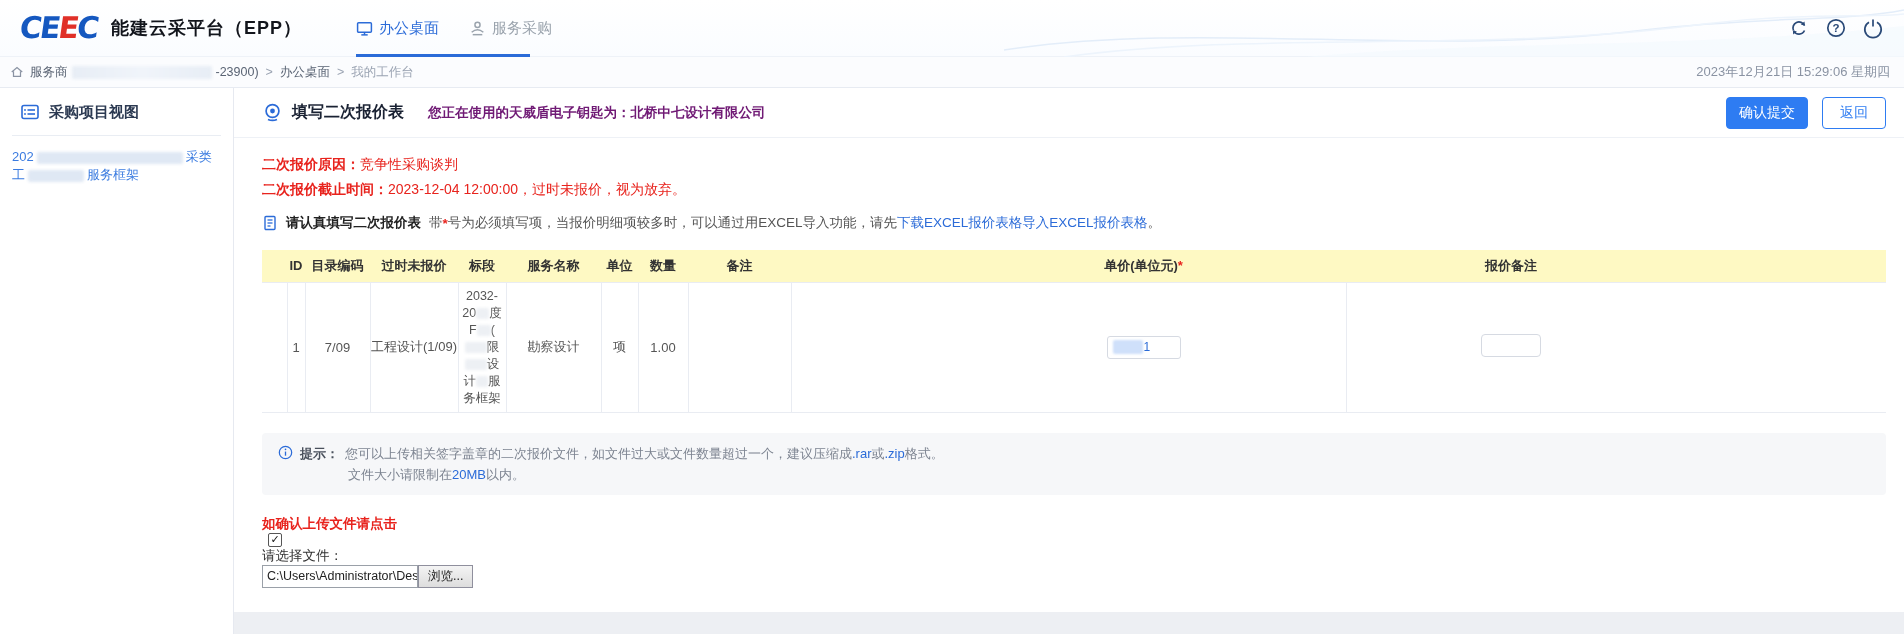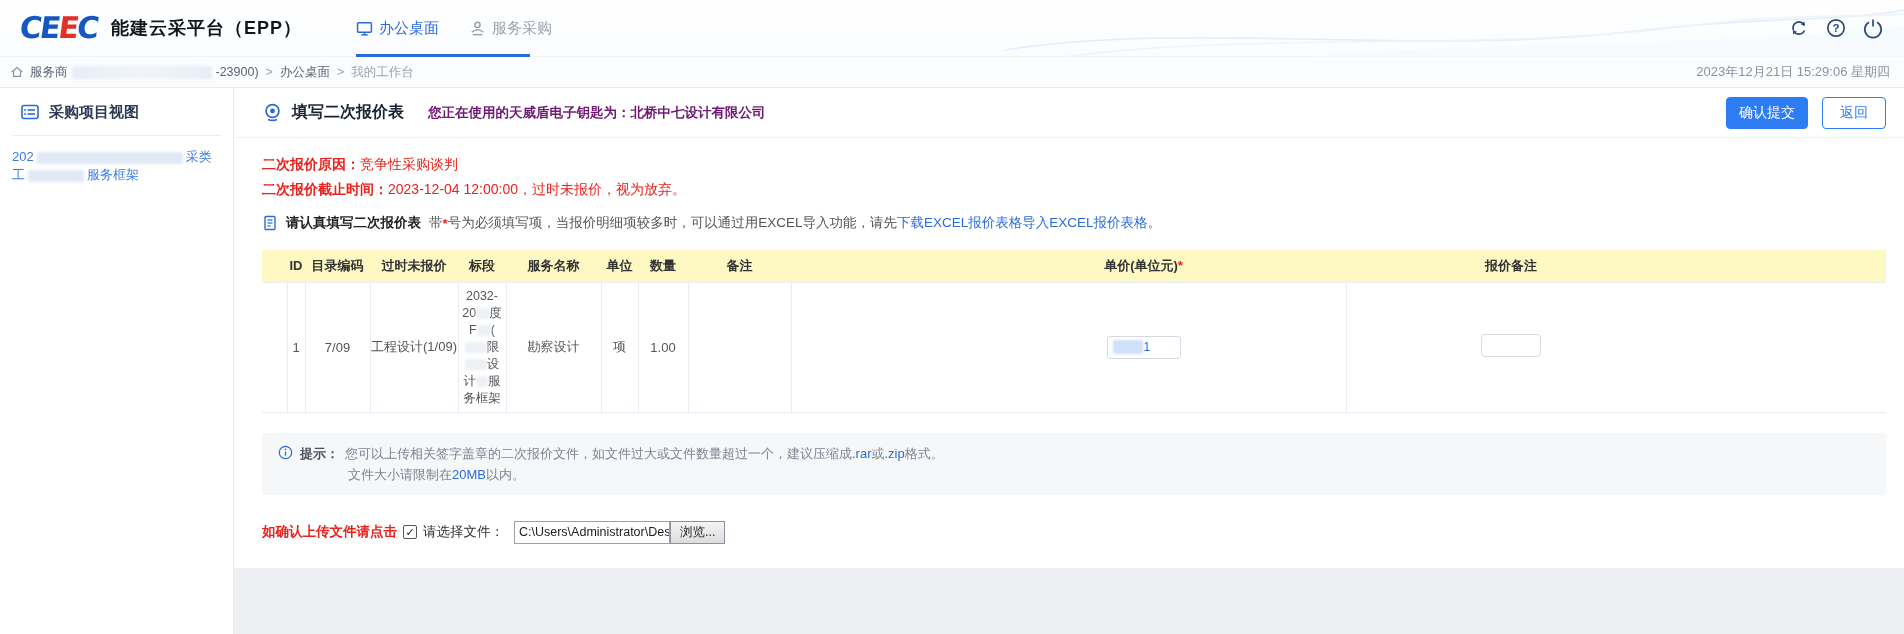--- a/index.html
+++ b/index.html
@@ -93,21 +93,21 @@
     border-radius:4px; background:#fff; cursor:text; }
 
   
   .hint { margin-top:20px; background:#f6f7f9; border-radius:4px; padding:10px 14px;
     font-size:13px; color:#7d8491; line-height:21px; display:flex; }
   .hint svg { width:15px; height:15px; margin:2px 7px 0 2px; flex:none; }
   .hint-label { font-weight:bold; color:#49505c; margin-right:6px;margin-top:16px; }
   .hint .lnk { cursor:pointer; }
 
   
-  .upload { margin-top:26px; display:flex; align-items:center; font-size:13.5px; }
+  .upload { margin-top:20px; display:flex; align-items:flex-start; font-size:13.5px;flex-direction:column; }
   .upload-red { color:#e8231d; font-weight:bold; }
   .cb { width:14px; height:14px; border:1px solid #555; border-radius:2px; margin:0 6px 0 6px;
     display:inline-flex; align-items:center; justify-content:center; background:#fff; cursor:pointer; }
   .cb::after { content:"✓"; font-size:11px; color:#111; line-height:1; }
   .upload-label { color:#333; margin-right:10px;font-family:Liberation Mono, monospace; }
   .file-ctl { display:flex; align-items:center; cursor:pointer; }
   .file-path { width:156px; height:23px; border:1px solid #9aa0a8; background:#fff; color:#222;
     font-size:12.5px; line-height:21px; padding:0 4px; white-space:nowrap; overflow:hidden; }
   .browse-btn { height:23px; padding:0 9px; font-size:12.5px; color:#222; font-family:inherit;
     background:linear-gradient(180deg,#f4f4f4,#dddddd); border:1px solid #8f8f9d; cursor:pointer; }

